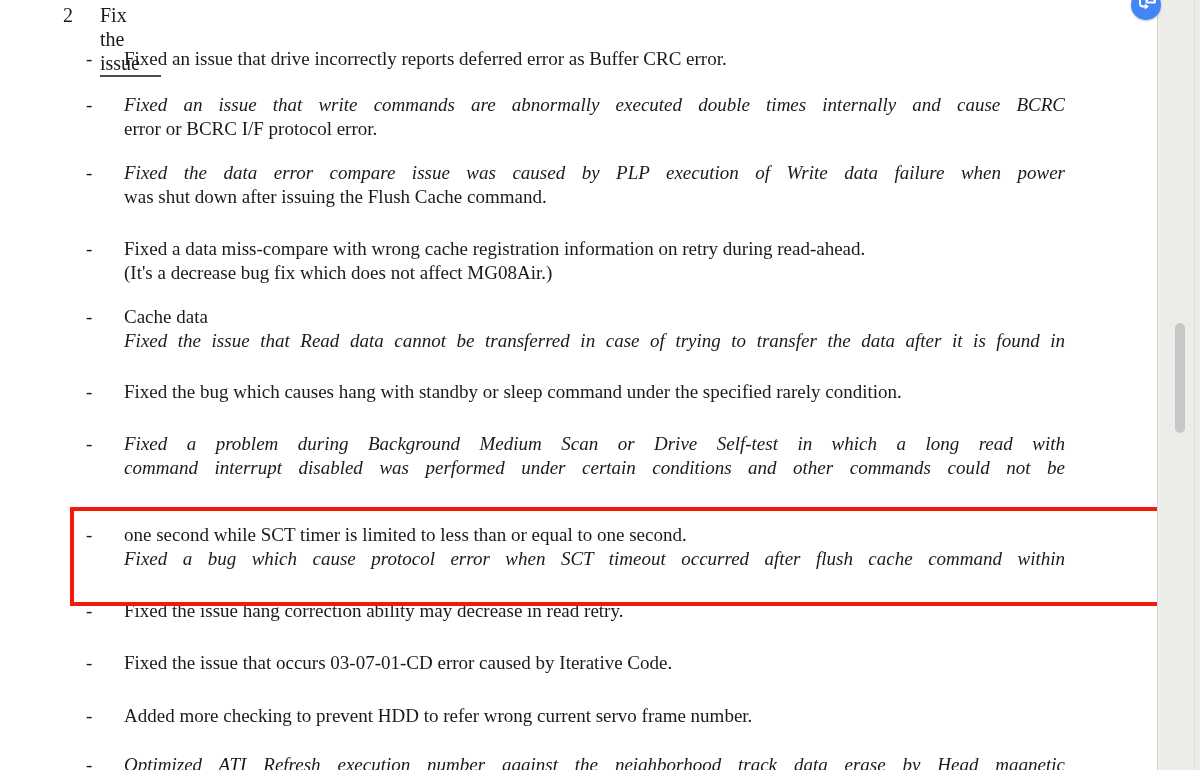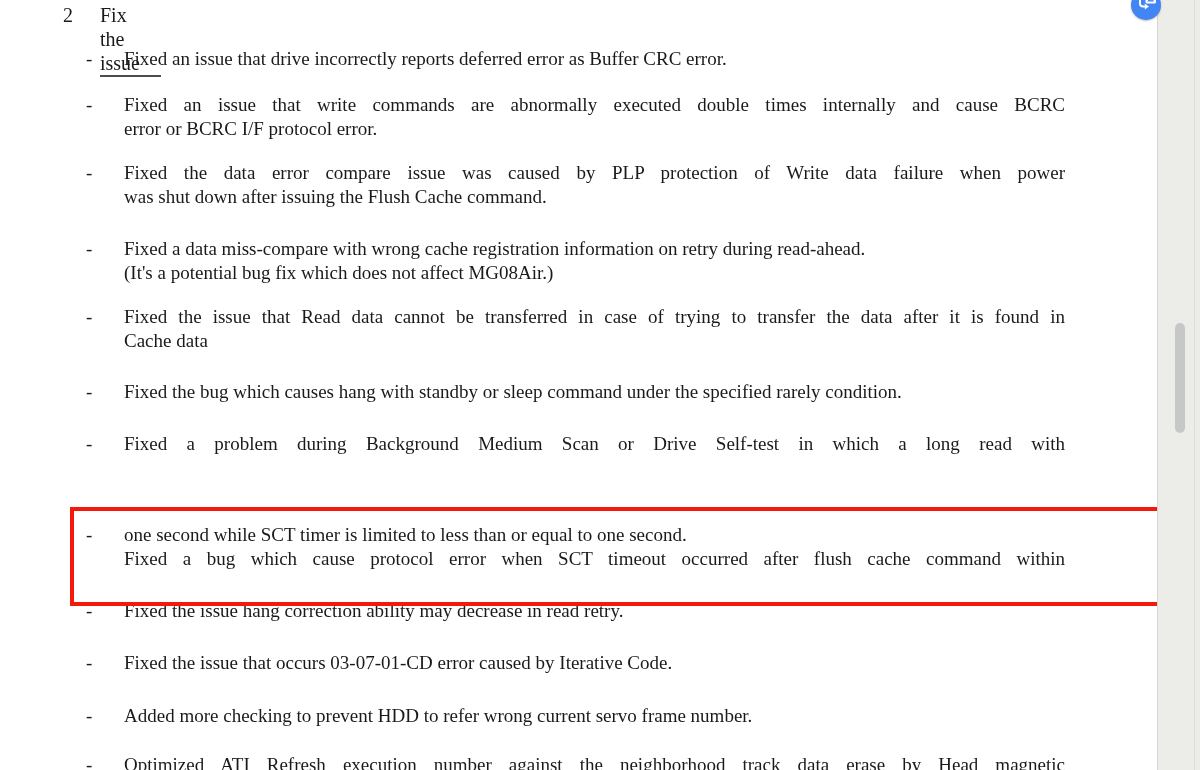--- a/index.html
+++ b/index.html
@@ -14,21 +14,21 @@
   .heading{position:absolute;top:3px;left:0;font-size:20px;line-height:24px;}
   .heading .num{position:absolute;left:63px;top:0;}
   .heading .title{
     position:absolute;left:100px;top:0;
     border-bottom:2px solid #4d4d4d;padding-right:21px;
   }
   .bullet{position:absolute;left:86px;width:984px;font-size:19px;line-height:23.5px;}
   .bullet .marker{position:absolute;left:0;top:0;}
   .bullet .lines{margin-left:38px;width:941px;}
   .ln{text-align:left;}
-  .ln.j{text-align:justify;text-align-last:justify;}
+  .ln.j{text-align:justify;text-align-last:justify;font-style:italic;}
   .b1{top:47px}.b2{top:93px}.b3{top:161px}.b4{top:237px}
   .b5{top:305px}.b6{top:380px}.b7{top:432px}.b8{top:523px}
   .b9{top:599px}.b10{top:651px}.b11{top:704px}.b12{top:753px}
   
   .hl-box{
     position:absolute;left:70px;top:507px;width:1125px;height:99px;
     border:4px solid #f3190b;box-sizing:border-box;pointer-events:none;
   }
   
   .gutter{
@@ -71,52 +71,53 @@
     <span class="marker">-</span>
     <div class="lines">
       <div class="ln j">Fixed an issue that write commands are abnormally executed double times internally and cause BCRC</div>
       <div class="ln">error or BCRC I/F protocol error.</div>
     </div>
   </div>
 
   <div class="bullet b3">
     <span class="marker">-</span>
     <div class="lines">
-      <div class="ln j">Fixed the data error compare issue was caused by PLP protection of Write data failure when power</div>
+      <div class="ln j">Fixed the data error compare issue was caused by PLP execution of Write data failure when power</div>
       <div class="ln">was shut down after issuing the Flush Cache command.</div>
     </div>
   </div>
 
   <div class="bullet b4">
     <span class="marker">-</span>
     <div class="lines">
       <div class="ln">Fixed a data miss-compare with wrong cache registration information on retry during read-ahead.</div>
-      <div class="ln">(It's a potential bug fix which does not affect MG08Air.)</div>
+      <div class="ln">(It's a decrease bug fix which does not affect MG08Air.)</div>
     </div>
   </div>
 
   <div class="bullet b5">
     <span class="marker">-</span>
     <div class="lines">
+      <div class="ln">Cache data</div>
       <div class="ln j">Fixed the issue that Read data cannot be transferred in case of trying to transfer the data after it is found in</div>
-      <div class="ln">Cache data</div>
     </div>
   </div>
 
   <div class="bullet b6">
     <span class="marker">-</span>
     <div class="lines">
       <div class="ln">Fixed the bug which causes hang with standby or sleep command under the specified rarely condition.</div>
     </div>
   </div>
 
   <div class="bullet b7">
     <span class="marker">-</span>
     <div class="lines">
       <div class="ln j">Fixed a problem during Background Medium Scan or Drive Self-test in which a long read with</div>
+      <div class="ln j">command interrupt disabled was performed under certain conditions and other commands could not be</div>
     </div>
   </div>
 
   <div class="bullet b8">
     <span class="marker">-</span>
     <div class="lines">
       <div class="ln">one second while SCT timer is limited to less than or equal to one second.</div>
       <div class="ln j">Fixed a bug which cause protocol error when SCT timeout occurred after flush cache command within</div>
     </div>
   </div>

